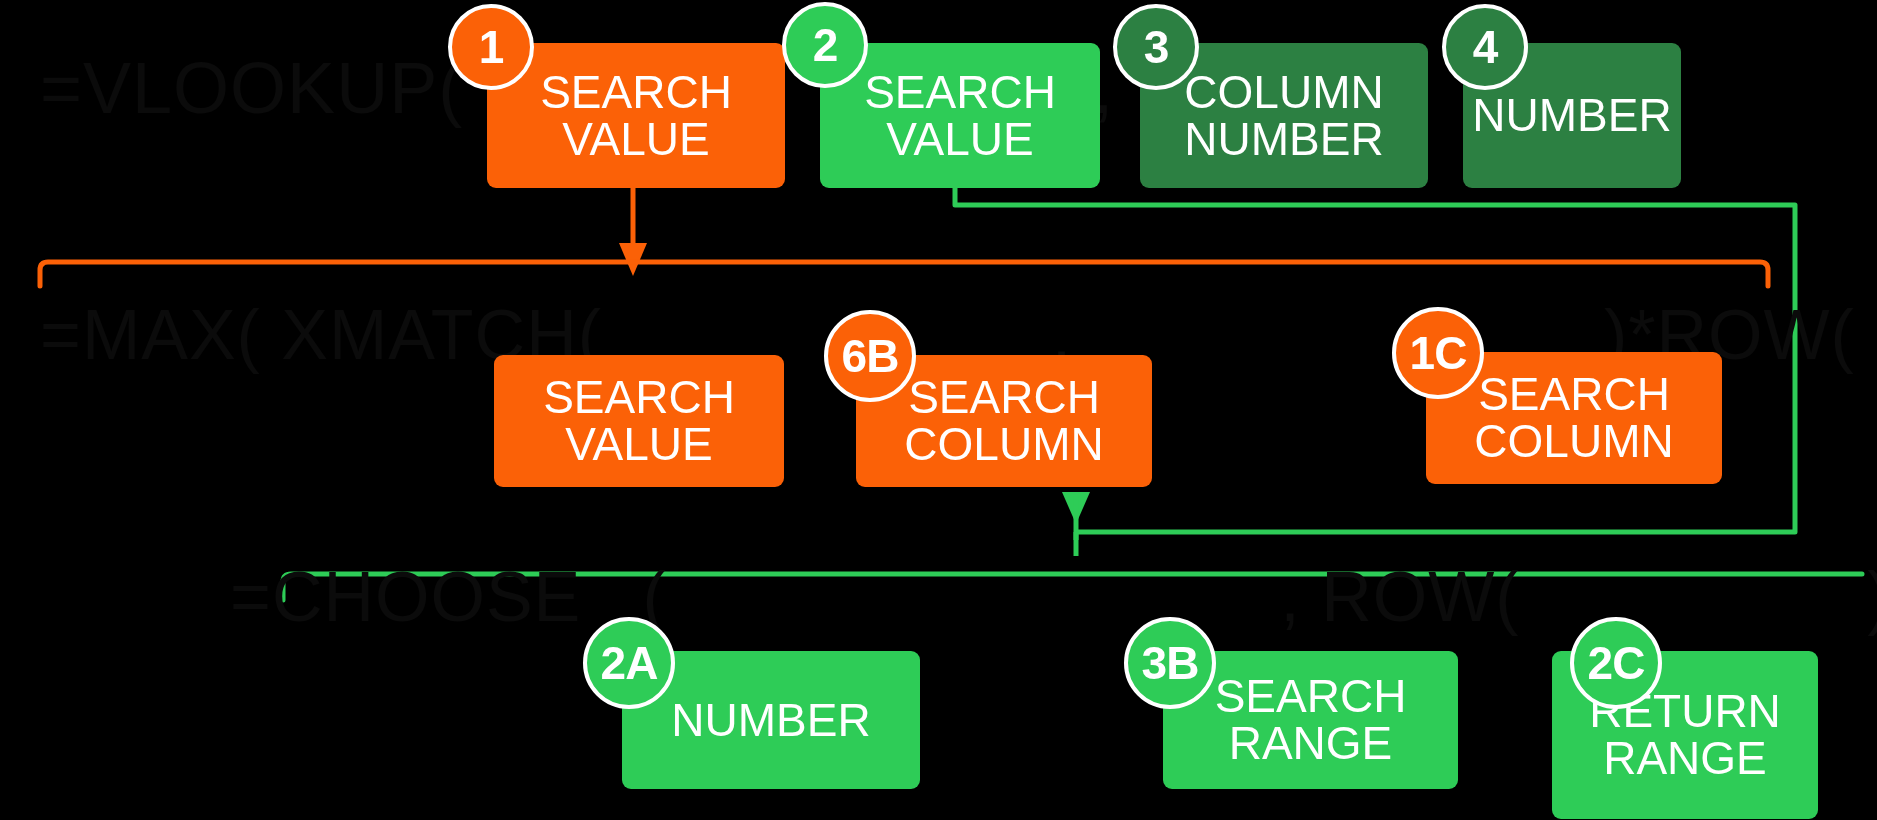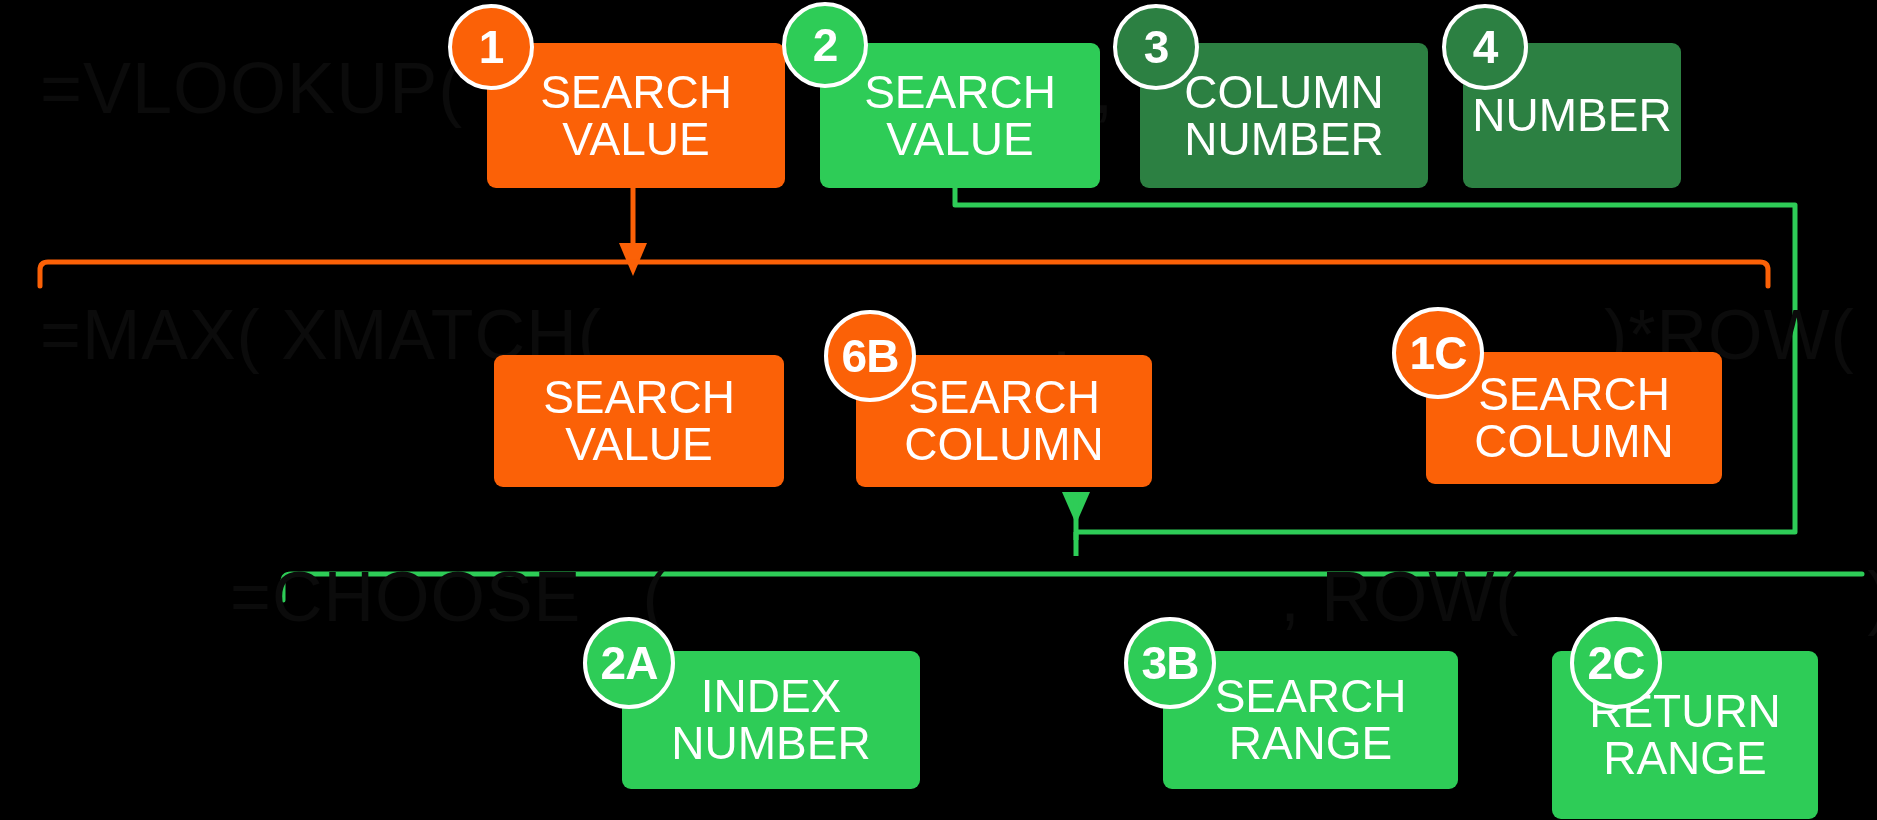--- a/index.html
+++ b/index.html
@@ -154,21 +154,20 @@
 
   <div class="pbox orange" style="left:1426px; top:352px; width:296px; height:132px;">
     <span class="l1">SEARCH</span>
     <span class="l2">COLUMN</span>
   </div>
   <div class="badge orange" style="left:1392px; top:307px; width:92px; height:92px;">1C</div>
 
   <div class="formula formula-row3">=CHOOSE   (                              , ROW(                 ) ,                        )</div>
 
   <div class="pbox green" style="left:622px; top:651px; width:298px; height:138px;">
-    <span class="l1">INDEX</span>
     <span class="l2">NUMBER</span>
   </div>
   <div class="badge green" style="left:583px; top:617px; width:92px; height:92px;">2A</div>
 
   <div class="pbox green" style="left:1163px; top:651px; width:295px; height:138px;">
     <span class="l1">SEARCH</span>
     <span class="l2">RANGE</span>
   </div>
   <div class="badge green" style="left:1124px; top:617px; width:92px; height:92px;">3B</div>
 

